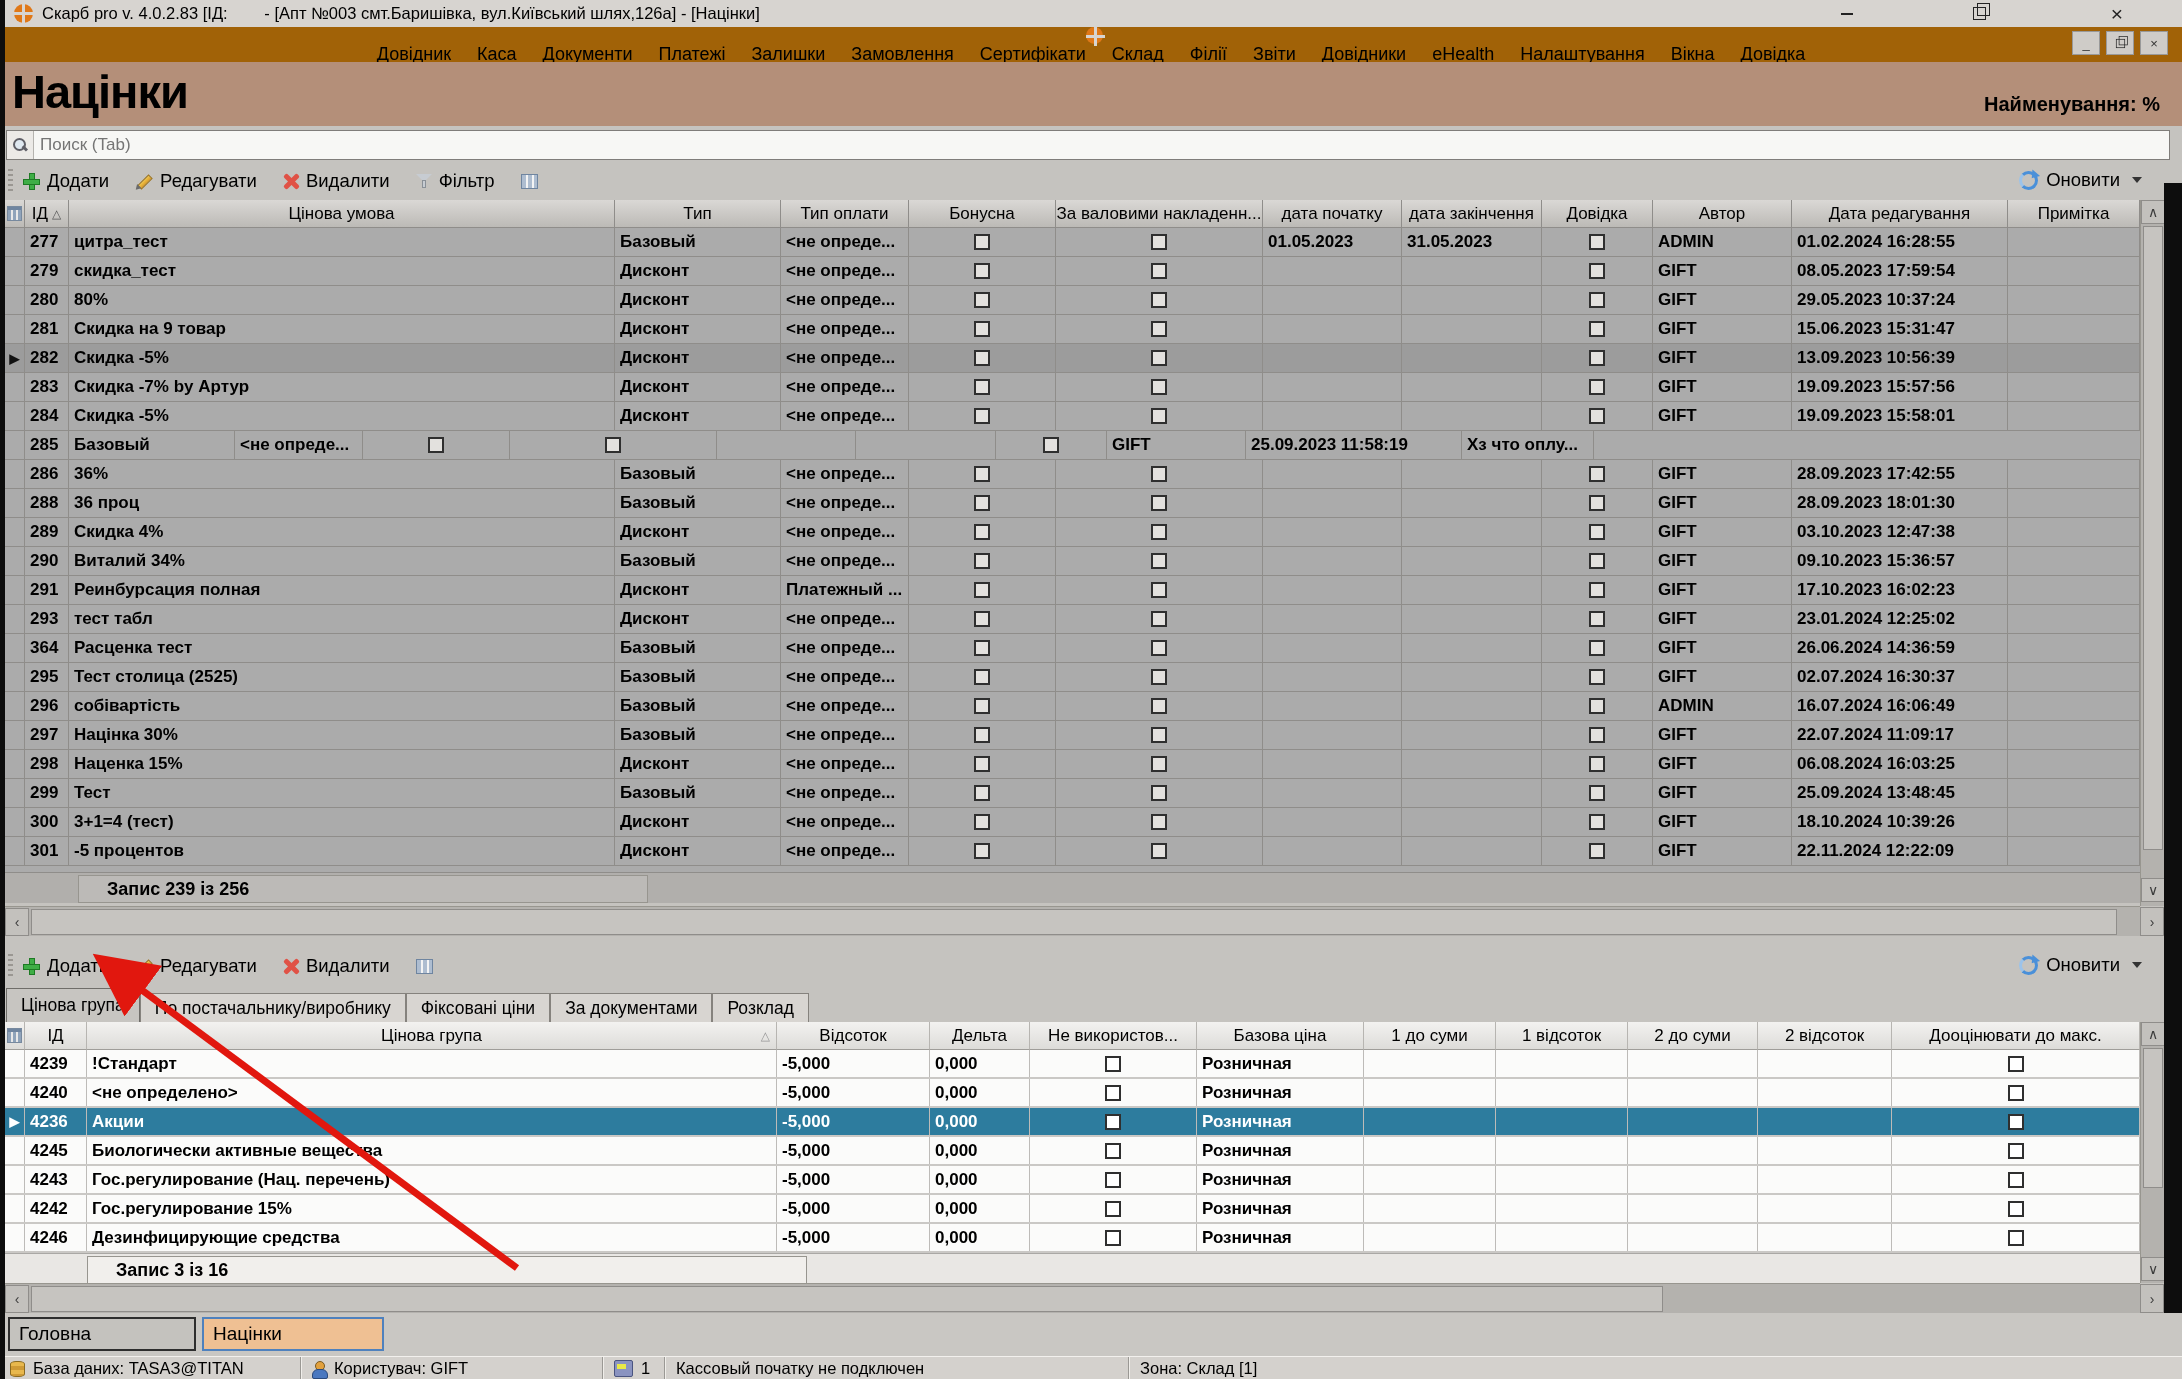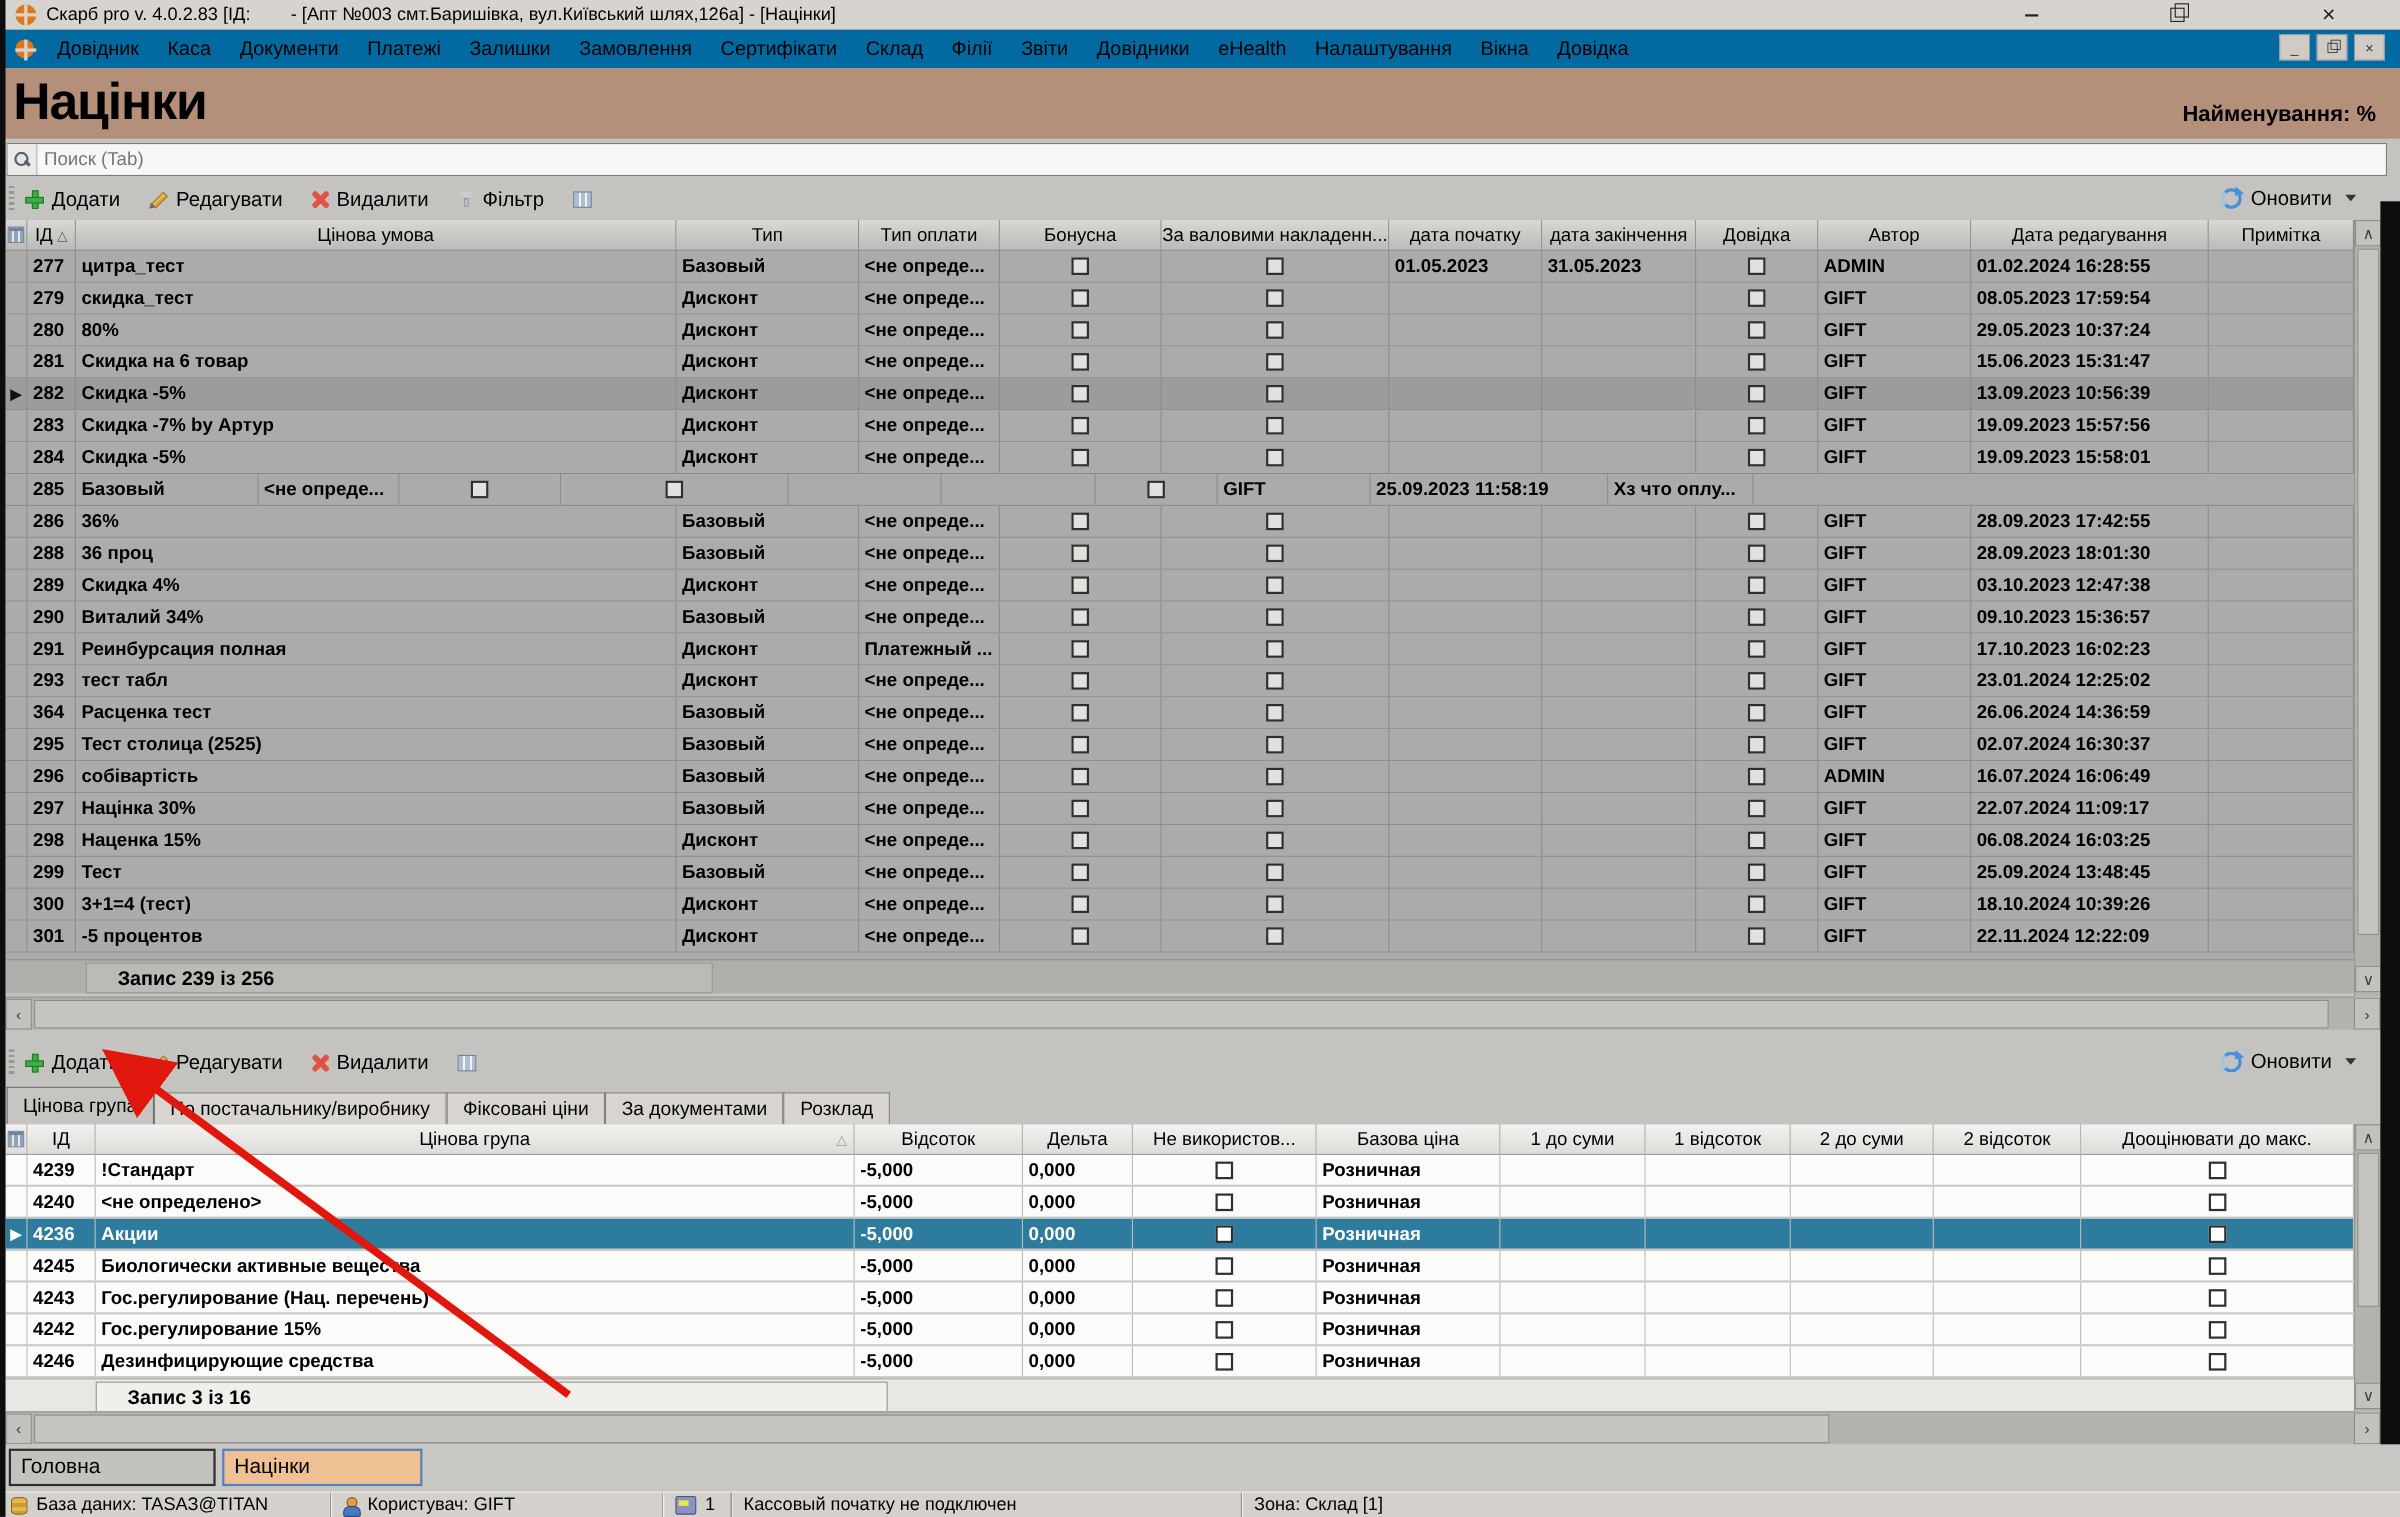--- a/index.html
+++ b/index.html
@@ -11,21 +11,21 @@
   .app-icon{width:19px;height:19px;border-radius:50%;background:#e07818;position:relative;flex:0 0 auto;}
   .app-icon::before,.app-icon::after{content:"";position:absolute;background:#d7d4d0;}
   .app-icon::before{left:8px;top:0;width:3px;height:19px;}
   .app-icon::after{left:0;top:8px;width:19px;height:3px;}
   #title-text{margin-left:9px;font-size:16.5px;white-space:pre;}
   .win-btn{position:absolute;top:2px;width:34px;height:23px;display:flex;align-items:center;justify-content:center;
            font-size:17px;color:#222;}
   .restore-glyph{width:11px;height:11px;border:1.5px solid #222;position:relative;background:transparent;}
   .restore-glyph::before{content:"";position:absolute;left:3px;top:-5px;width:11px;height:11px;border:1.5px solid #222;}
   .min-glyph{width:12px;height:2px;background:#222;}
-  #menubar{left:0;top:27px;width:2182px;height:35px;background:#0369a1;display:flex;align-items:center;border-bottom:1px solid #b9b6b2;}
+  #menubar{left:0;top:27px;width:2182px;height:35px;background:#a16207;display:flex;align-items:center;border-bottom:1px solid #b9b6b2;flex-direction:column;}
   .menu-item{padding:0 13px;font-size:18px;cursor:default;}
   #mdi-controls{position:absolute;right:14px;top:31px;display:flex;gap:6px;}
   .mdi-btn{width:26px;height:22px;background:#cfccc8;border:1px solid #999;display:flex;align-items:center;justify-content:center;font-size:13px;color:#333;}
   
   #tanband{left:0;top:62px;width:2182px;height:64px;}
   #page-title{position:absolute;left:12px;top:2px;font-size:47px;font-weight:bold;letter-spacing:-1px;}
   #sort-label{position:absolute;right:22px;bottom:10px;font-size:20px;font-weight:bold;}
   
   #searchrow{left:0;top:126px;width:2182px;height:36px;}
   #search-box{position:absolute;left:6px;top:4px;width:2162px;height:28px;background:#f7f7f5;
@@ -331,21 +331,21 @@
         <div class="td ctr" style="width: 111px;">
           <span class="cb"></span>
         </div>
         <div class="td" style="width: 139px;">GIFT</div>
         <div class="td" style="width: 216px;">29.05.2023 10:37:24</div>
         <div class="td" style="width: 132px;"></div>
       </div>
       <div class="tr">
         <div class="td ctr" style="width: 20px;"></div>
         <div class="td" style="width: 44px;">281</div>
-        <div class="td" style="width: 546px;">Скидка на 6 товар</div>
+        <div class="td" style="width: 546px;">Скидка на 9 товар</div>
         <div class="td" style="width: 166px;">Дисконт</div>
         <div class="td" style="width: 128px;">&lt;не опреде...</div>
         <div class="td ctr" style="width: 147px;">
           <span class="cb"></span>
         </div>
         <div class="td ctr" style="width: 207px;">
           <span class="cb"></span>
         </div>
         <div class="td" style="width: 139px;"></div>
         <div class="td" style="width: 140px;"></div>

